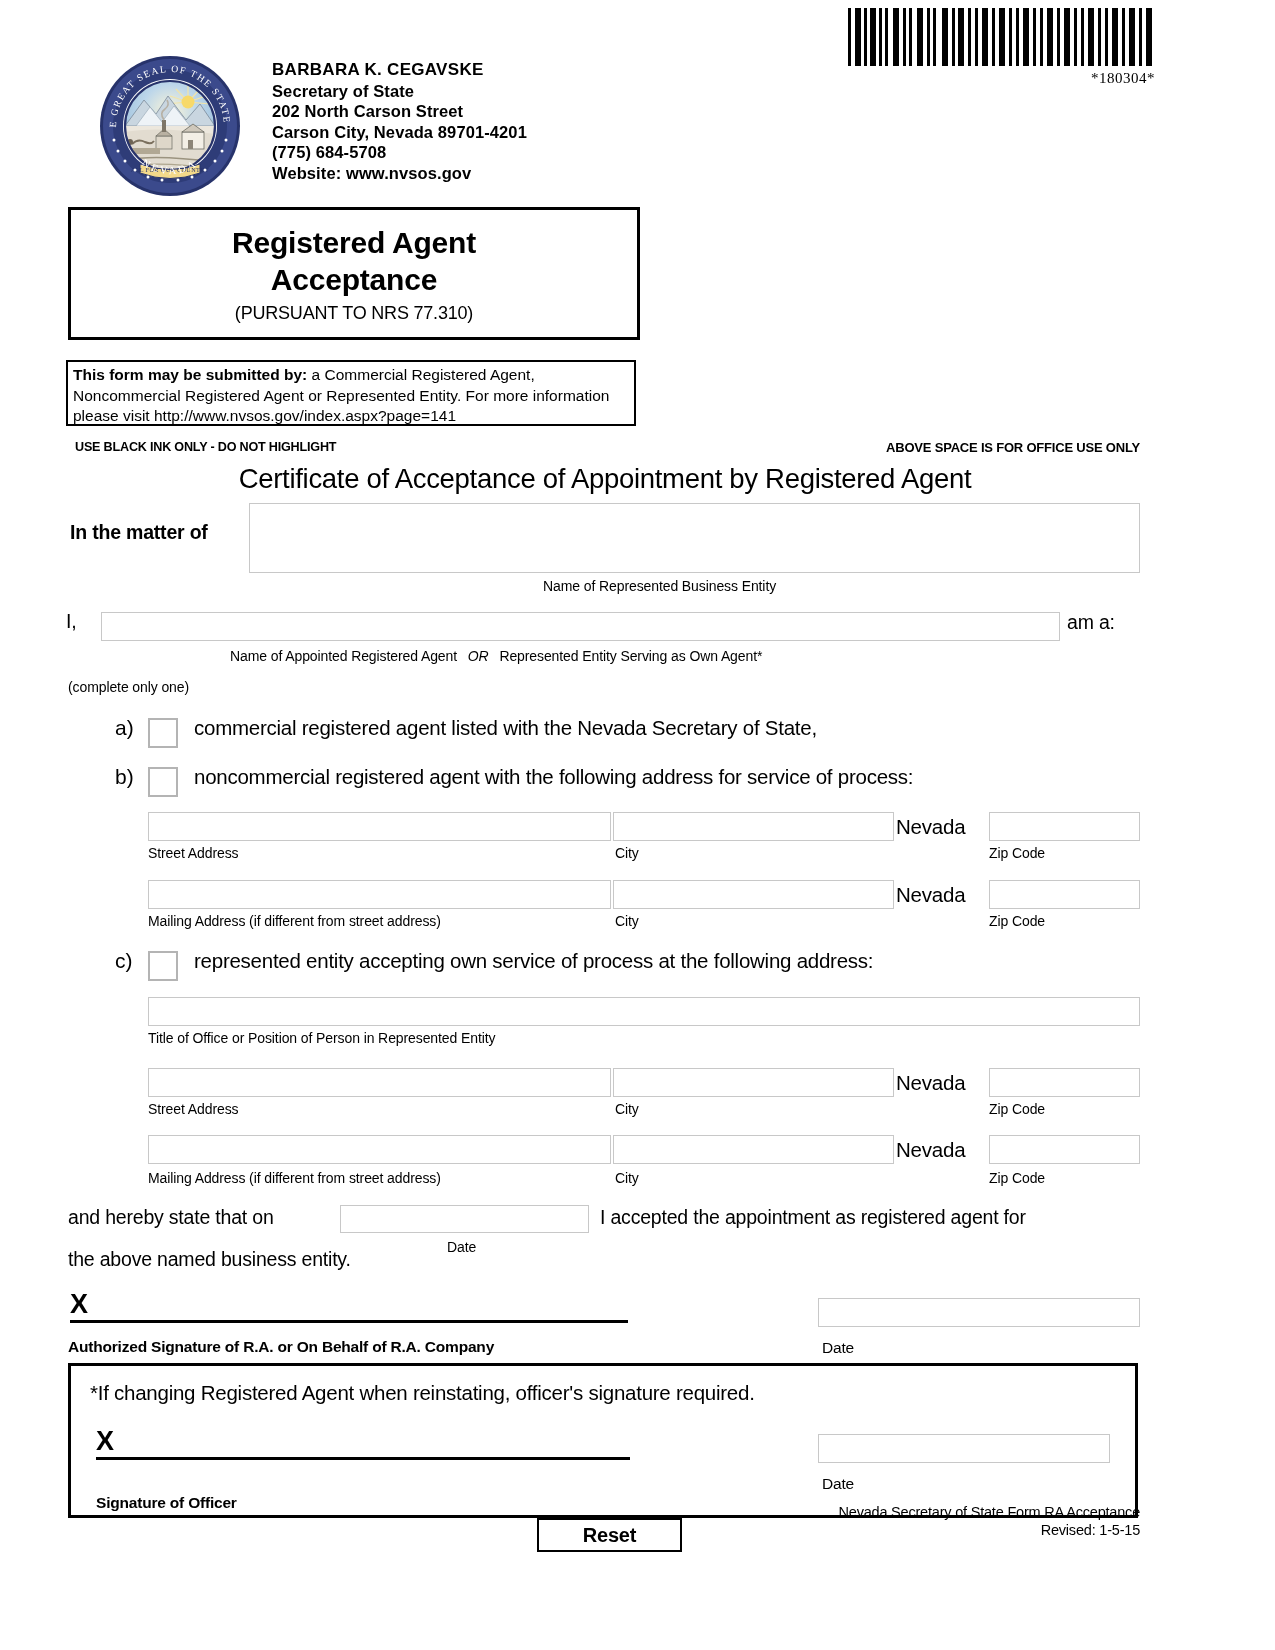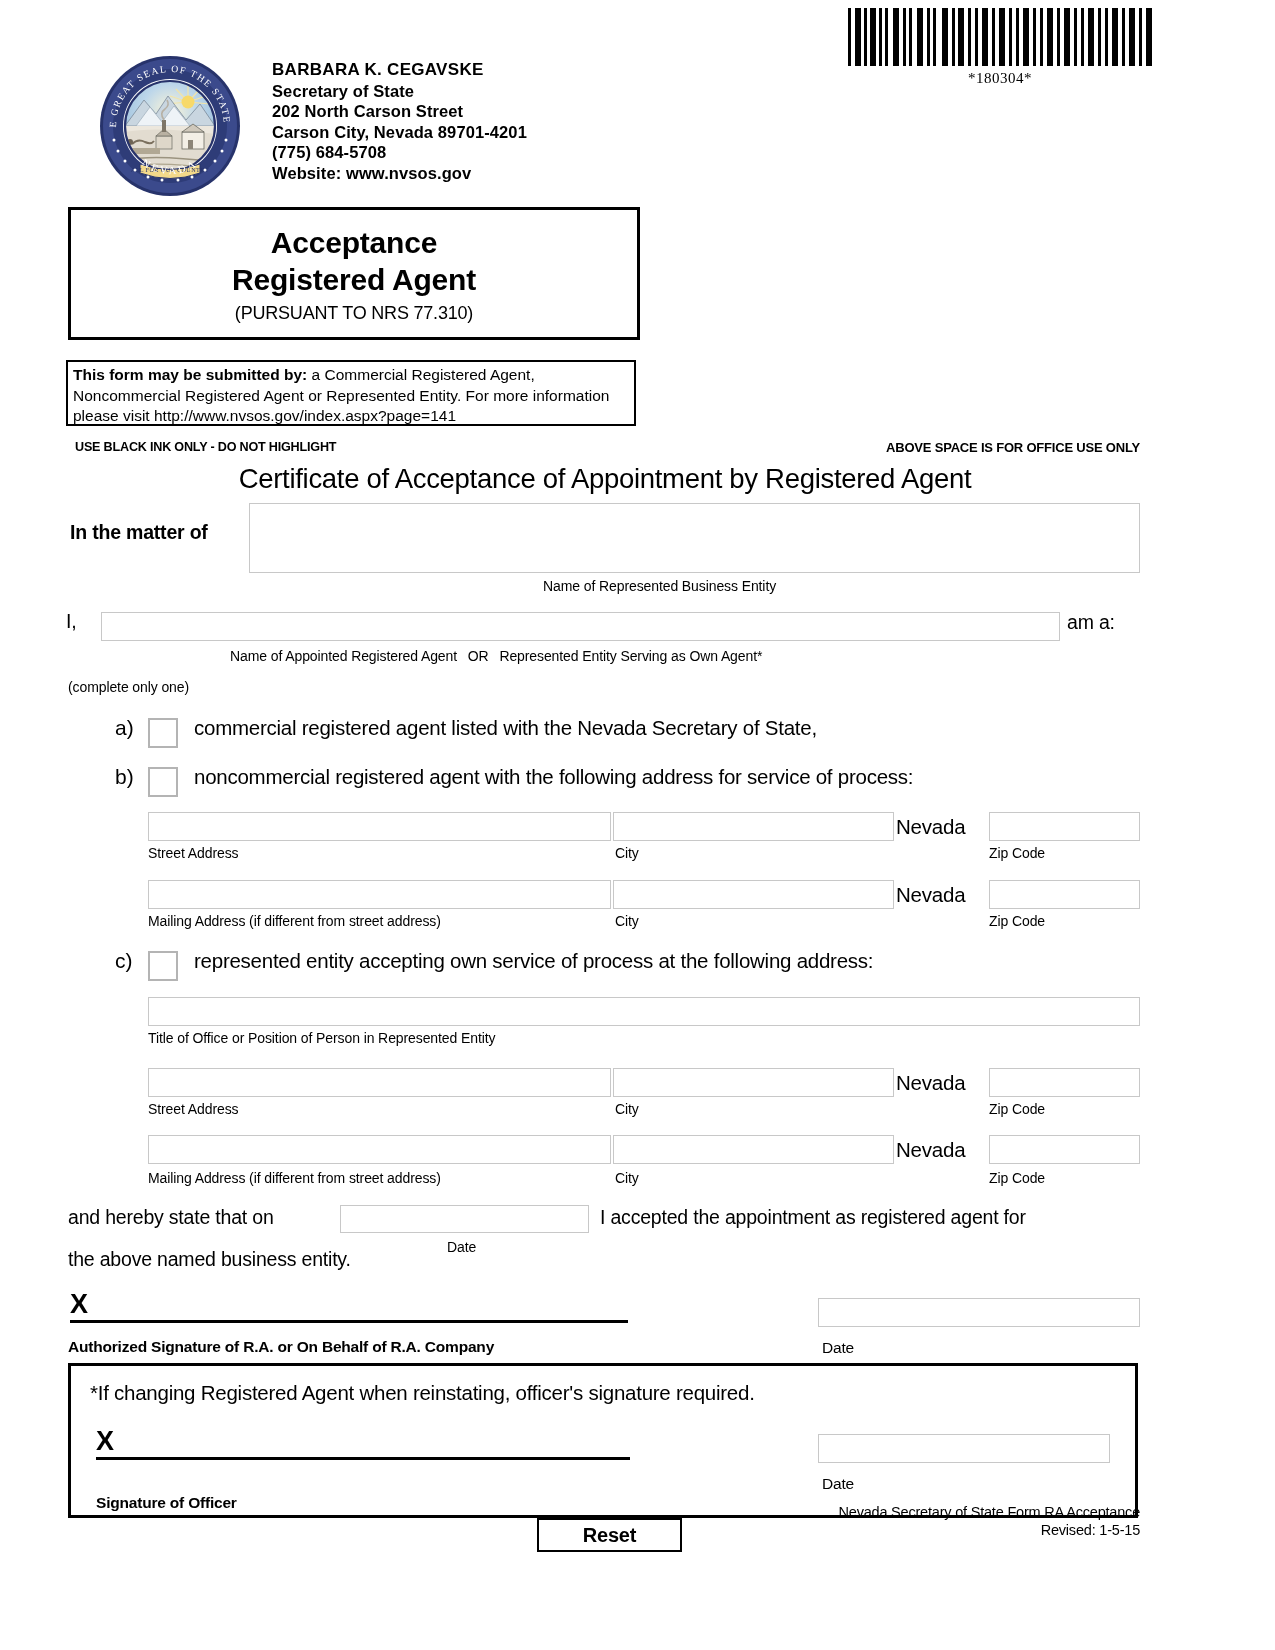--- a/index.html
+++ b/index.html
@@ -24,21 +24,21 @@
   }
   .addr {
     position: absolute; left: 272px; top: 60px;
     font-size: 16.5px; font-weight: bold; line-height: 20.5px;
     letter-spacing: 0.1px;
   }
   .addr .name { font-size: 17px; letter-spacing: 0.3px; }
 
   .barcode-wrap {
     position: absolute; left: 845px; top: 8px;
-    width: 310px; text-align: center;
+    width: 310px; text-align: right;
   }
   .barcode { height: 58px; width: 310px; display: block; }
   .barcode-num {
     font-family: "Liberation Serif", serif;
     font-size: 15px; margin-top: 4px; letter-spacing: 0.5px;
   }
 
   
   .title-box {
     position: absolute; left: 68px; top: 207px;
@@ -299,22 +299,22 @@
           <rect x="284" y="0" width="6" height="58"></rect>
           <rect x="294" y="0" width="3" height="58"></rect>
           <rect x="301" y="0" width="6" height="58"></rect>
         </g>
       </svg>
       <div class="barcode-num">*180304*</div>
     </div>
   </div>
 
   <div class="title-box">
+    <div class="t1">Registered Agent</div>
     <div class="t1">Acceptance</div>
-    <div class="t1">Registered Agent</div>
     <div class="t2">(PURSUANT TO NRS 77.310)</div>
   </div>
 
   <div class="submit-box">
     <b>This form may be submitted by:</b><span> a Commercial Registered Agent, Noncommercial Registered Agent or Represented Entity.  For more information please visit http://www.nvsos.gov/index.aspx?page=141</span>
   </div>
 
   <div class="notice-left">USE BLACK INK ONLY - DO NOT HIGHLIGHT</div>
   <div class="notice-right">ABOVE SPACE IS FOR OFFICE USE ONLY</div>
 
@@ -323,21 +323,21 @@
   <div class="lbl" style="left:70px; top:521px;font-weight:bold;">In the matter of</div>
   <input class="fbox" type="text" style="left: 249px; top: 503px; width: 891px; height: 70px; font-size: 18px; padding: 0px 6px;" value="">
   <div class="cap" style="left:543px; top:578px;">Name of Represented Business Entity</div>
 
   <div class="lbl" style="left:66px; top:610px;">I,</div>
   <input class="fbox" type="text" style="left: 101px; top: 612px; width: 959px; height: 29px; font-size: 17px; padding: 0px 6px;" value="">
   <div class="lbl" style="left:1067px; top:611px;">am a:</div>
 
   <div class="cap" style="left:230px; top:648px;">
     <span>Name of Appointed Registered Agent</span>
-    <span style="padding:0 7px;">OR</span>
+    <span style="font-style:italic; padding:0 7px;">OR</span>
     <span>Represented Entity Serving as Own Agent*</span>
   </div>
 
   <div class="cap" style="left:68px; top:679px;">(complete only one)</div>
 
   <div class="opt-letter" style="left:115px; top:716px;">a)</div>
   <div class="checkbox" style="left:148px; top:718px;"></div>
   <div class="opt-text" style="left:194px; top:716px;">commercial registered agent listed with the Nevada Secretary of State,</div>
 
   <div class="opt-letter" style="left:115px; top:765px;">b)</div>

